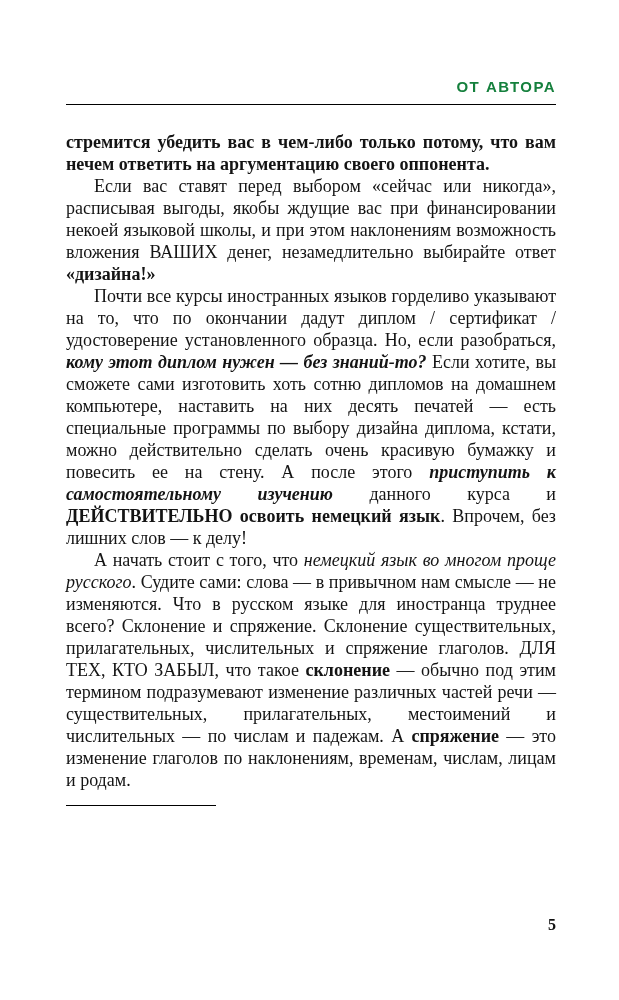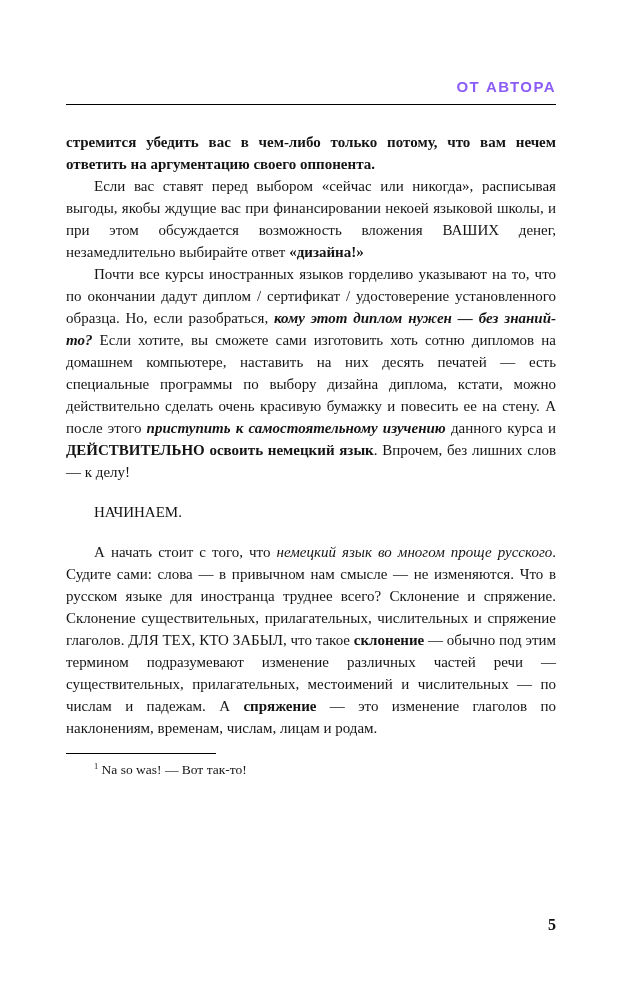--- a/index.html
+++ b/index.html
@@ -14,29 +14,29 @@
     color: #141414;
     overflow: hidden;
   }
   .header-title {
     text-align: right;
     font-family: "Liberation Sans", sans-serif;
     font-weight: bold;
     font-size: 15px;
     letter-spacing: 1.5px;
     padding-bottom: 9px;
-    color: #8b5cf6;
+    color: #15803d;
   }
   .header-rule {
     border: none;
     border-top: 1.6px solid #000;
     margin: 0 0 26px 0;
   }
   .body-text {
-    font-size: 15px;
+    font-size: 18px;
     line-height: 22px;
     text-align: justify;
     hyphens: auto;
     -webkit-hyphens: auto;
   }
   .para { margin: 0; }
   .para.indent { text-indent: 28px; }
   .para.standalone { margin: 18px 0 18px 0; text-indent: 28px; }
   .para.lead-bold { font-weight: bold; }
   .b  { font-weight: bold; }
@@ -67,25 +67,21 @@
 </style>
 </head>
 <body>
 
 <div class="page">
   <div class="header-title">ОТ АВТОРА</div>
   <hr class="header-rule">
 
   <div class="body-text" id="paragraphs">
       <p class="para lead-bold"><span class="b">стремится убедить вас в чем-либо только потому, что вам нечем ответить на аргументацию своего оппонента.</span></p>
-      <p class="para indent"><span>Если вас ставят перед выбором «сейчас или никогда», расписывая выгоды, якобы ждущие вас при финансировании некоей языковой школы, и при этом обсуждается возможность вложения ВАШИХ денег, незамедлительно выбирайте ответ </span><span class="b">«дизайна!»</span></p>
+      <p class="para indent"><span>Если вас ставят перед выбором «сейчас или никогда», расписывая выгоды, якобы ждущие вас при финансировании некоей языковой школы, и при этом наклонениям возможность вложения ВАШИХ денег, незамедлительно выбирайте ответ </span><span class="b">«дизайна!»</span></p>
       <p class="para indent"><span>Почти все курсы иностранных языков горделиво указывают на то, что по окончании дадут диплом / сертификат / удостоверение установленного образца. Но, если разобраться, </span><span class="bi">кому этот диплом нужен — без знаний-то?</span><span> Если хотите, вы сможете сами изготовить хоть сотню дипломов на домашнем компьютере, наставить на них десять печатей — есть специальные программы по выбору дизайна диплома, кстати, можно действительно сделать очень красивую бумажку и повесить ее на стену. А после этого </span><span class="bi">приступить к самостоятельному изучению</span><span> данного курса и </span><span class="b">ДЕЙСТВИТЕЛЬНО освоить немецкий язык</span><span>. Впрочем, без лишних слов — к делу!</span></p>
-      <p class="para indent standalone"><span>НАЧИНАЕМ.</span></p>
       <p class="para indent"><span>А начать стоит с того, что </span><span class="i">немецкий язык во многом проще русского</span><span>. Судите сами: слова — в привычном нам смысле — не изменяются. Что в русском языке для иностранца труднее всего? Склонение и спряжение. Склонение существительных, прилагательных, числительных и спряжение глаголов. ДЛЯ ТЕХ, КТО ЗАБЫЛ, что такое </span><span class="b">склонение</span><span> — обычно под этим термином подразумевают изменение различных частей речи — существительных, прилагательных, местоимений и числительных — по числам и падежам. А </span><span class="b">спряжение</span><span> — это изменение глаголов по наклонениям, временам, числам, лицам и родам.</span></p>
     </div>
 
   <hr class="footnote-rule">
-  <div class="footnote">
-    <sup>1</sup><span> Na so was! — Вот так-то!</span>
-  </div>
 
   <div class="page-number">5</div>
 </div>
 
 </body></html>

